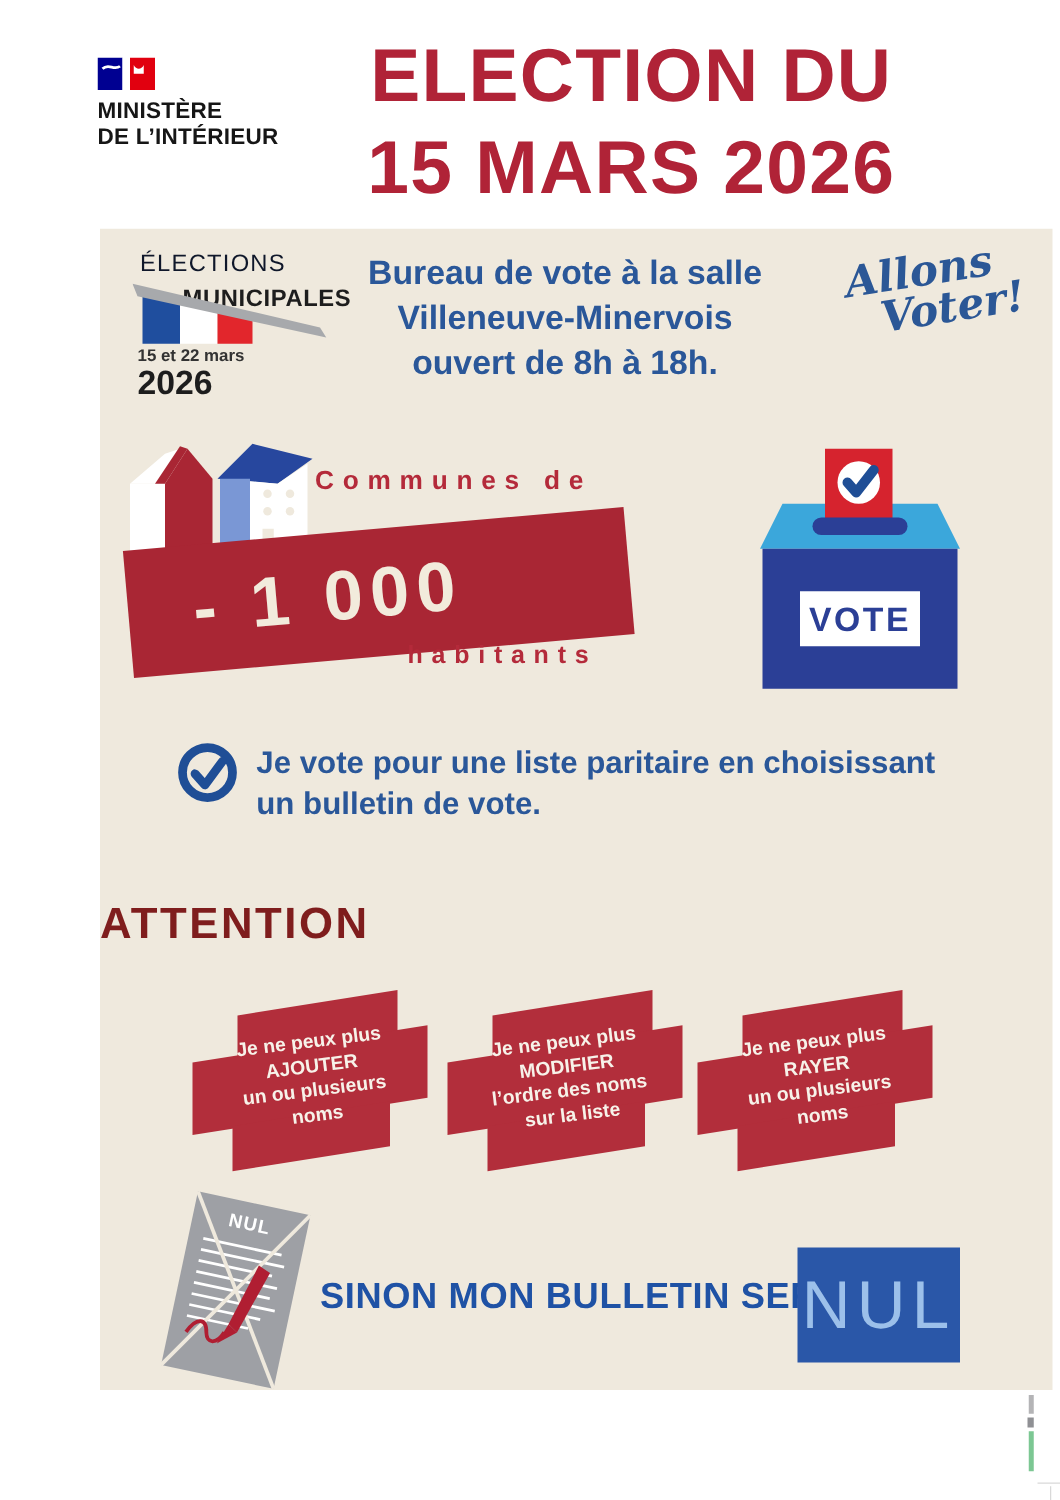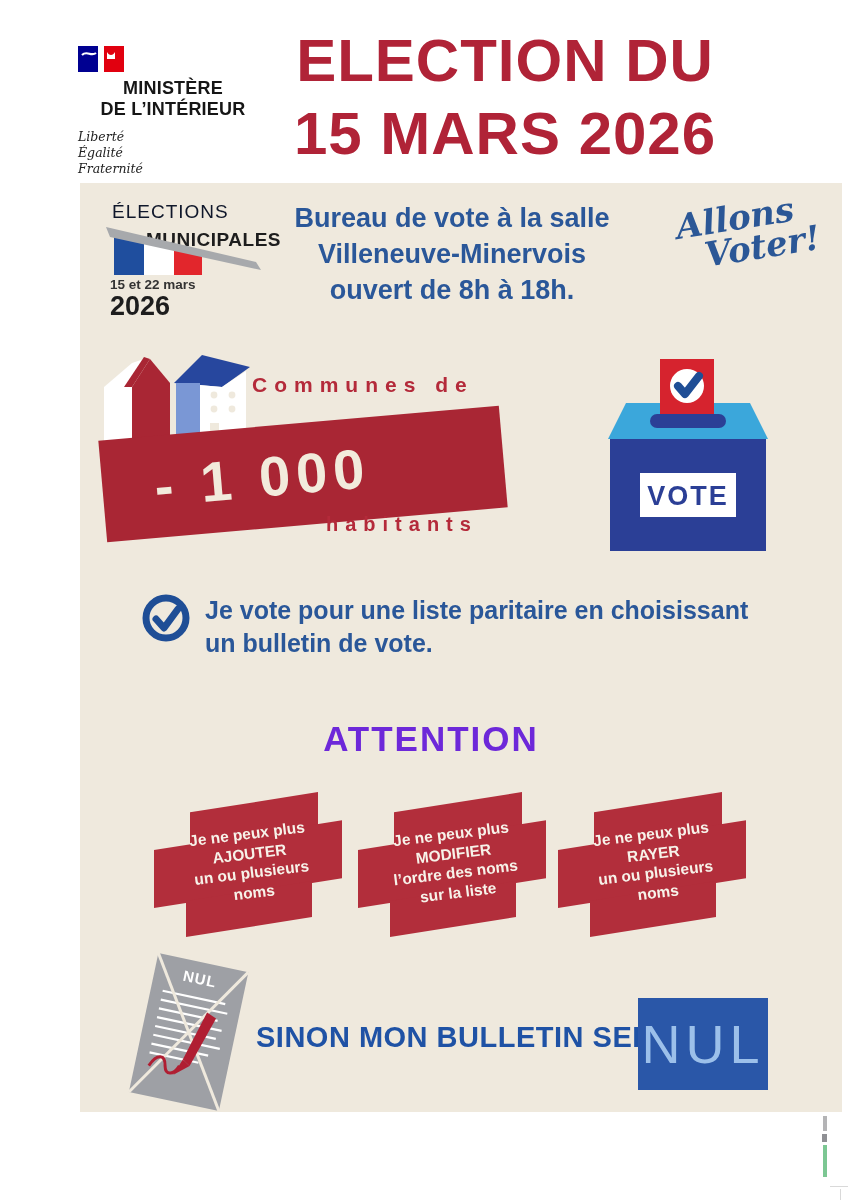--- a/index.html
+++ b/index.html
@@ -4,21 +4,21 @@
 <style>
   * { margin:0; padding:0; box-sizing:border-box; }
   html,body { background:#ffffff; }
   .page {
     position:relative; width:848px; height:1200px; background:#ffffff;
     font-family:"Liberation Sans", sans-serif; overflow:hidden;
   }
   
   .ministry { position:absolute; left:78px; top:46px; width:190px; }
   .ministry svg { display:block; }
-  .ministry-name { margin-top:6px; font-size:18px; line-height:21px; font-weight:800; color:#161616; letter-spacing:.2px;text-align:center; }
+  .ministry-name { margin-top:6px; font-size:18px; line-height:21px; font-weight:800; color:#161616; letter-spacing:.2px; }
   .motto { margin-top:9px; font-family:"DejaVu Serif", serif; font-style:italic; font-size:12.5px; line-height:16px; color:#222; }
   .poster-title {
     position:absolute; left:268px; top:24px; width:474px; text-align:center;
     color:#b02337; font-size:60px; line-height:73px; font-weight:600; letter-spacing:1px;
   }
   
   .panel { position:absolute; left:80px; top:183px; width:762px; height:929px; background:#efe9dd; }
 
   
   .em-logo { position:absolute; left:22px; top:16px; width:190px; height:120px; }
@@ -43,22 +43,22 @@
   .communes-bottom { position:absolute; left:246px; top:330px; font-size:20px; letter-spacing:7px; color:#b42a3a; font-weight:600; }
 
   .ballot-box { position:absolute; left:518px; top:168px; }
 
   
   .parity-icon { position:absolute; left:60px; top:408px; }
   .parity-text { position:absolute; left:125px; top:411px; width:580px;
     color:#2a5799; font-size:25px; line-height:33px; font-weight:600; }
 
   
-  .attention-title { position:absolute; left:0; right:60px; top:536px; text-align:center;
-    color:#6d28d9; font-size:35px; font-weight:600; letter-spacing:2px; }
+  .attention-title { position:absolute; left:0; right:60px; top:536px; 
+    color:#7f1d1d; font-size:35px; font-weight:600; letter-spacing:2px; }
 
   .ribbon { position:absolute; top:598px; width:205px; height:172px; }
   .ribbon.r1 { left:68px; } .ribbon.r2 { left:272px; } .ribbon.r3 { left:472px; }
   .ribbon svg { position:absolute; left:0; top:0; }
   .ribbon-text { position:absolute; left:0; top:32px; width:205px; height:100px;
     display:flex; flex-direction:column; align-items:center; justify-content:center;
     transform:rotate(-7deg); color:#f7f2e9; font-size:15.5px; line-height:19.5px; font-weight:700; text-align:center; }
 
   
   .nul-envelope { position:absolute; left:24px; top:768px; }
@@ -85,25 +85,20 @@
     <svg width="46" height="26" viewBox="0 0 46 26">
       <rect x="0" y="0" width="20" height="26" fill="#000091"></rect>
       <rect x="20" y="0" width="6" height="26" fill="#ffffff"></rect>
       <rect x="26" y="0" width="20" height="26" fill="#e1000f"></rect>
       <path d="M4 9 C9 4, 13 11, 18 7" stroke="#ffffff" stroke-width="2.2" fill="none"></path>
       <path d="M29 6 C31 10, 35 10, 37 6 L37 13 L29 13 Z" fill="#ffffff"></path>
     </svg>
     <div class="ministry-name">
       <div>MINISTÈRE</div>
       <div>DE L’INTÉRIEUR</div>
-    </div>
-    <div class="motto">
-      <div>Liberté</div>
-      <div>Égalité</div>
-      <div>Fraternité</div>
     </div>
   </div>
 
   <div class="poster-title">
     <div>ELECTION DU</div>
     <div>15 MARS 2026</div>
   </div>
 
   <div class="panel">
 

